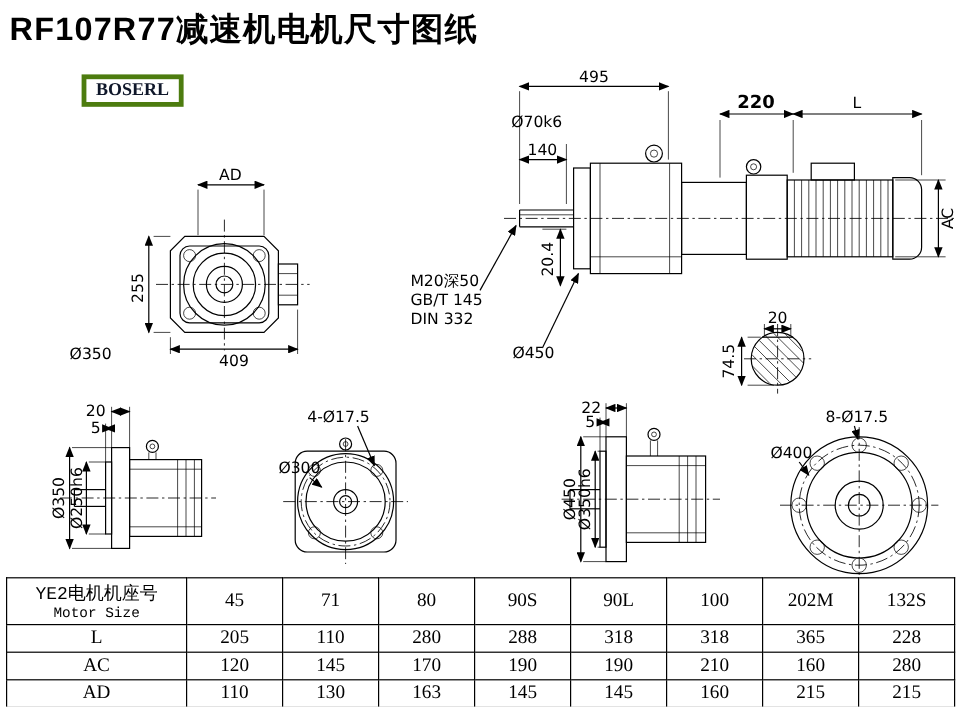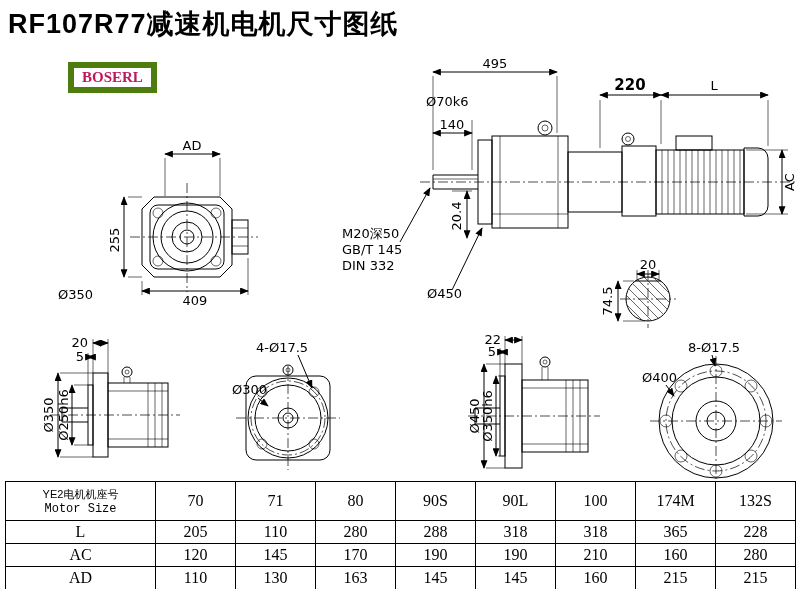--- a/index.html
+++ b/index.html
@@ -1,36 +1,36 @@
 <!DOCTYPE html>
 <html><head>
 <meta charset="utf-8">
 <style>
   html,body { margin:0; padding:0; background:#fff; }
   .screen { position:relative; width:800px; height:589px; background:#fff;
             font-family:"Liberation Sans", sans-serif; overflow:hidden; }
   .title { position:absolute; left:8px; top:6px; font-size:27px; font-weight:bold;
            color:#000; letter-spacing:1px; white-space:nowrap; }
-  .logo { position:absolute; left:68px; top:62px; border:6px solid #4d7c0f;
-          color:#be185d; font-family:"Liberation Serif", serif; font-weight:bold;
+  .logo { position:absolute; left:68px; top:62px; border:4px solid #4d7c0f;
+          color:#0f172a; font-family:"Liberation Serif", serif; font-weight:bold;
           font-size:15px; padding:1px 8px; background:#fff; }
   svg.sheet { position:absolute; left:0; top:0; }
   .ln { stroke:#000; stroke-width:1; fill:none; }
   .tn { stroke:#000; stroke-width:0.6; fill:none; }
   .cl { stroke:#000; stroke-width:0.7; fill:none; stroke-dasharray:10 3 2 3; }
   .hatch line { stroke:#000; stroke-width:0.6; }
   text.dim { font:13px "DejaVu Sans", sans-serif; fill:#000; }
   text.dimb { font:bold 15px "DejaVu Sans", sans-serif; fill:#000; }
   table.mtab { position:absolute; left:5px; top:481px; width:790px;
                border-collapse:collapse; table-layout:fixed; }
   table.mtab td { border:1px solid #000; text-align:center; vertical-align:middle;
                   font-family:"Liberation Serif", serif; font-size:16px; color:#000;
                   height:22px; padding:0; }
   table.mtab tr.hrow td { height:38px; }
-  .hcn { font-family:Liberation Sans, sans-serif; font-size:11px; }
+  .hcn { font-family:Liberation Mono, monospace; font-size:15px; }
   .hen { font-family:"Liberation Mono", monospace; font-size:12px; }
 </style>
 </head>
 <body>
 
 <div class="screen">
 
   <div class="title">RF107R77减速机电机尺寸图纸</div>
   <div class="logo">BOSERL</div>
 
@@ -310,27 +310,27 @@
         <col style="width:80px">
         <col style="width:80px">
         <col style="width:80px">
     </colgroup>
     <tbody>
         <tr class="hrow">
       <td>
         <div class="hcn">YE2电机机座号</div>
         <div class="hen">Motor Size</div>
       </td>
-      <td>70</td>
+      <td>45</td>
       <td>71</td>
       <td>80</td>
       <td>90S</td>
       <td>90L</td>
       <td>100</td>
-      <td>174M</td>
+      <td>202M</td>
       <td>132S</td>
     </tr>
     <tr>
       <td>L</td>
       <td>205</td>
       <td>110</td>
       <td>280</td>
       <td>288</td>
       <td>318</td>
       <td>318</td>

